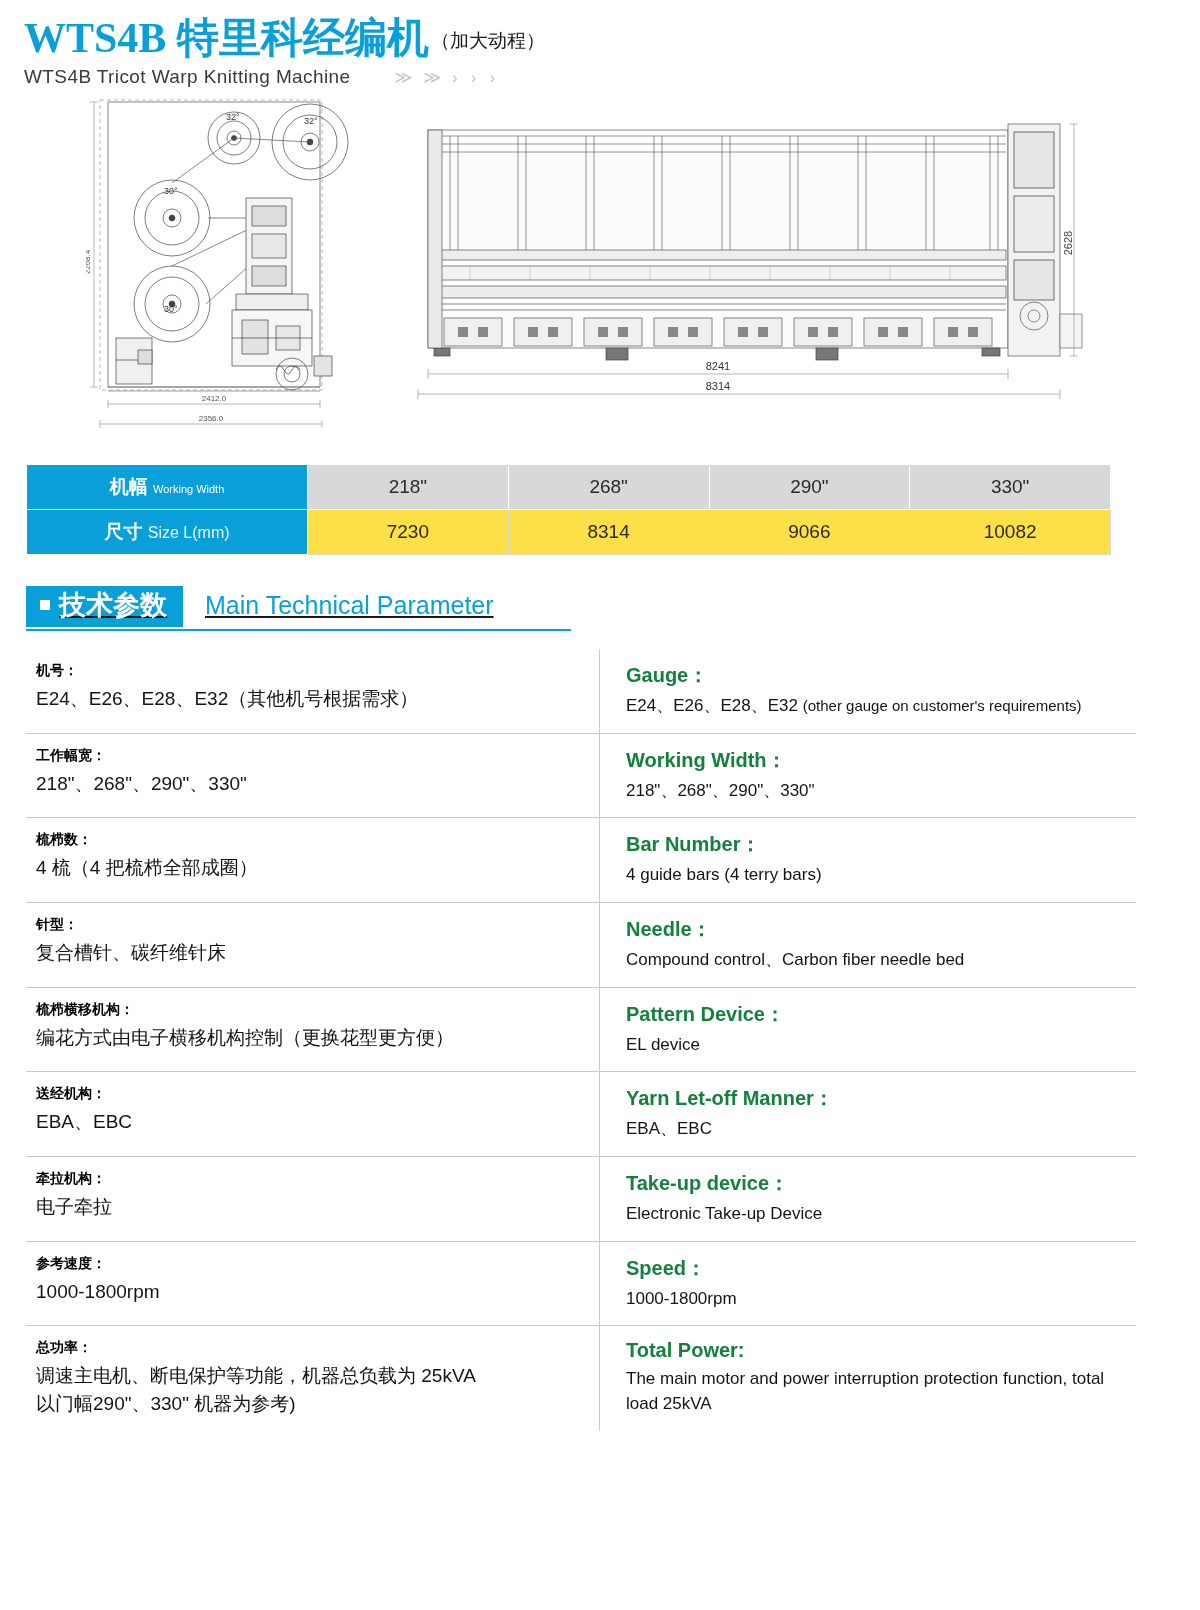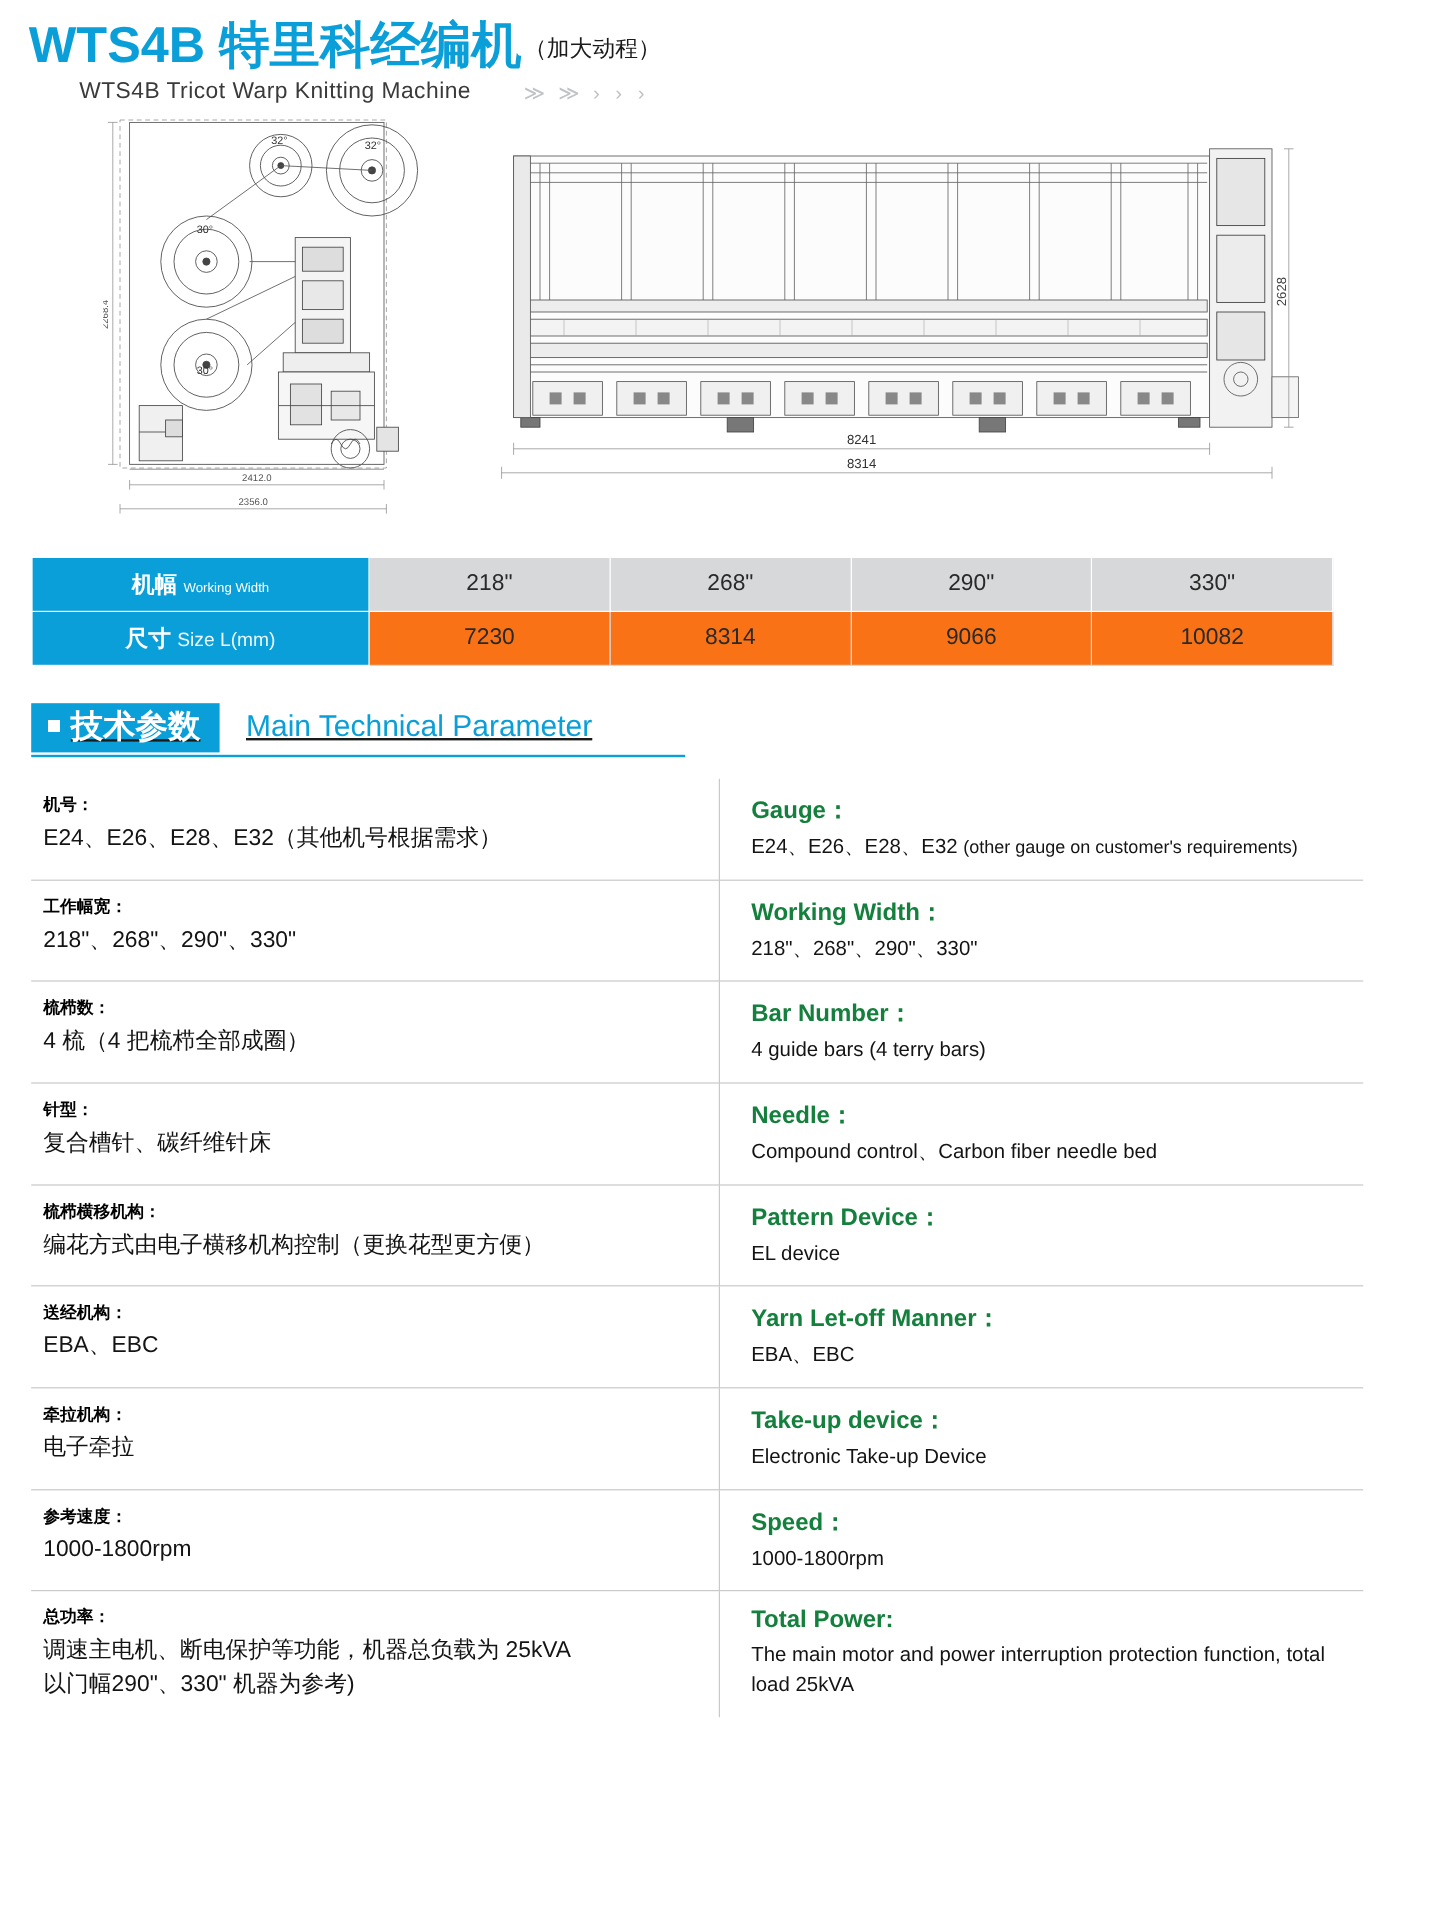--- a/index.html
+++ b/index.html
@@ -24,41 +24,41 @@
   }
 
   
   .header {
     padding-top: 16px;
   }
   .title-row {
     display: flex;
     align-items: flex-end;
     gap: 0px;
+    font-family: Liberation Serif, serif;
   }
   .title-main {
     font-size: 42px;
     font-weight: bold;
     color: #0a9fd8;
     letter-spacing: 0px;
     line-height: 1.05;
   }
   .title-sub-paren {
     font-size: 19px;
     color: #1a1a1a;
     font-weight: normal;
     padding-bottom: 6px;
     margin-left: 2px;
   }
   .subtitle-row {
     display: flex;
     align-items: center;
     margin-top: 6px;
     gap: 18px;
-    margin-left: 42px;
   }
   .subtitle-en {
     font-size: 19px;
     color: #3a3a3a;
     letter-spacing: 0.4px;
   }
   .chev-group {
     display: flex;
     align-items: center;
     gap: 13px;
@@ -126,21 +126,21 @@
   }
   .width-table td.head2 .en {
     font-weight: normal;
     font-size: 16px;
     color: #eaf7fd;
   }
   .width-table td.cell-top {
     background: #d7d8da;
   }
   .width-table td.cell-bot {
-    background: #f97316;
+    background: #fde047;
     border: 1px solid #d7d8da;
   }
 
   
   .section-head {
     margin-top: 30px;
     display: flex;
     align-items: center;
     height: 42px;
     position: relative;

